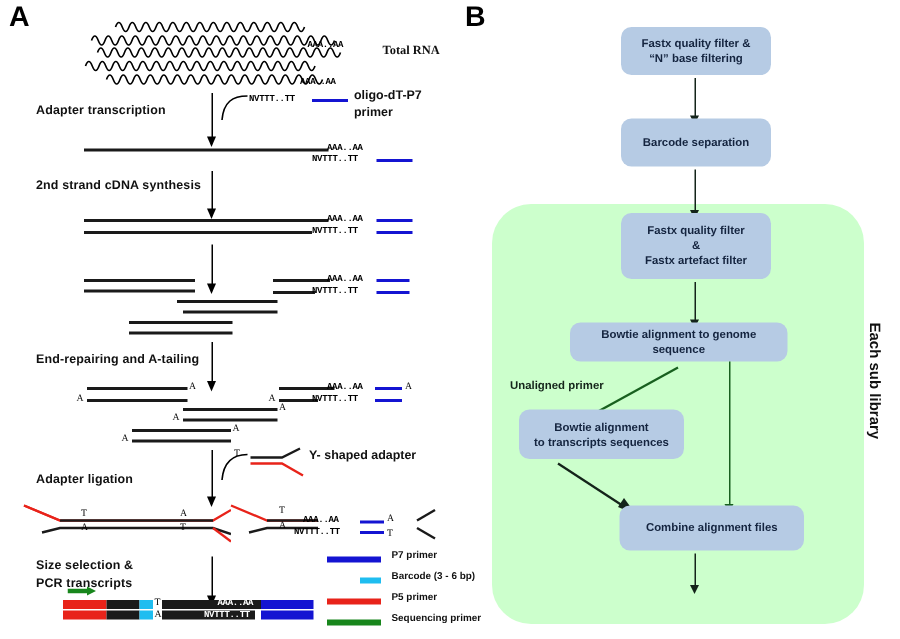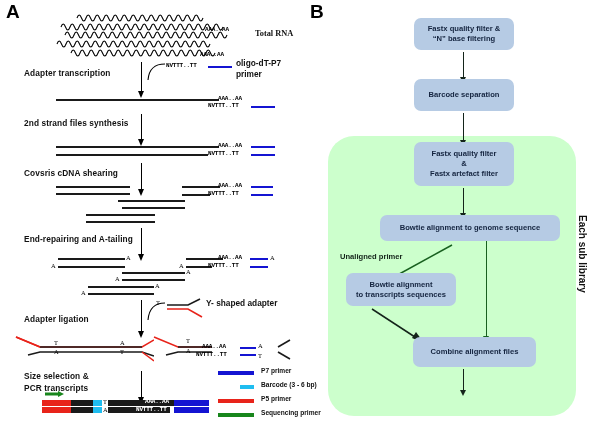--- a/index.html
+++ b/index.html
@@ -110,34 +110,33 @@
   <div class="sideLabel" style="left:236px;top:69px;">primer</div>
 
   <div>
     <div class="hbar" style="left:56px;top:99px;width:163px;"></div>
     <div class="seqtxt" style="left:218px;top:96px;">AAA..AA</div>
     <div class="seqtxt" style="left:208px;top:103px;">NVTTT..TT</div>
     <div class="bluebar" style="left:251px;top:106px;width:24px;"></div>
   </div>
 
   <div class="stepLabel" style="left:24px;top:118px;">
-    <span>2nd strand files synthesis</span>
+    <span>2nd strand cDNA synthesis</span>
   </div>
   <div class="vArrow" style="left:141px;top:114px;height:26px;"></div>
 
   <div>
     <div class="hbar" style="left:56px;top:146px;width:163px;"></div>
     <div class="hbar" style="left:56px;top:154px;width:152px;"></div>
     <div class="seqtxt" style="left:218px;top:143px;">AAA..AA</div>
     <div class="seqtxt" style="left:208px;top:151px;">NVTTT..TT</div>
     <div class="bluebar" style="left:251px;top:146px;width:24px;"></div>
     <div class="bluebar" style="left:251px;top:154px;width:24px;"></div>
   </div>
 
-  <div class="stepLabel" style="left:24px;top:168px;">Covsris cDNA shearing</div>
   <div class="vArrow" style="left:141px;top:163px;height:27px;"></div>
 
   <div>
     <div class="hbar" style="left:56px;top:186px;width:74px;"></div>
     <div class="hbar" style="left:56px;top:193px;width:74px;"></div>
     <div class="hbar" style="left:118px;top:200px;width:67px;"></div>
     <div class="hbar" style="left:122px;top:207px;width:63px;"></div>
     <div class="hbar" style="left:86px;top:214px;width:69px;"></div>
     <div class="hbar" style="left:86px;top:221px;width:69px;"></div>
     <div class="hbar" style="left:182px;top:186px;width:38px;"></div>
@@ -286,21 +285,21 @@
   </div>
   <div class="bArrow" style="left:163px;top:113px;height:28px;"></div>
 
   <div class="fbox" style="left:114px;top:142px;width:100px;height:44px;flex-direction:column;">
     <span>Fastx quality filter</span>
     <span>&amp;</span>
     <span>Fastx  artefact filter</span>
   </div>
   <div class="bArrow" style="left:163px;top:188px;height:26px;"></div>
 
-  <div class="fbox" style="left:80px;top:215px;width:180px;height:26px;">
+  <div class="fbox" style="left:80px;top:215px;width:145px;height:26px;">
     <span>Bowtie alignment to genome sequence</span>
   </div>
 
   <svg class="diagArrow" style="left:48px;top:241px;" width="110" height="58" viewBox="0 0 110 58">
     <path d="M104,4 L24,48" fill="none" stroke="#18601f" stroke-width="1.5"></path>
     <path d="M17,52 L29,44 L28,53 Z" fill="#18601f"></path>
   </svg>
   <div class="unaligned" style="left:40px;top:252px;">Unaligned primer</div>
 
   <div class="bArrow bArrowGreen" style="left:186px;top:241px;height:96px;"></div>

